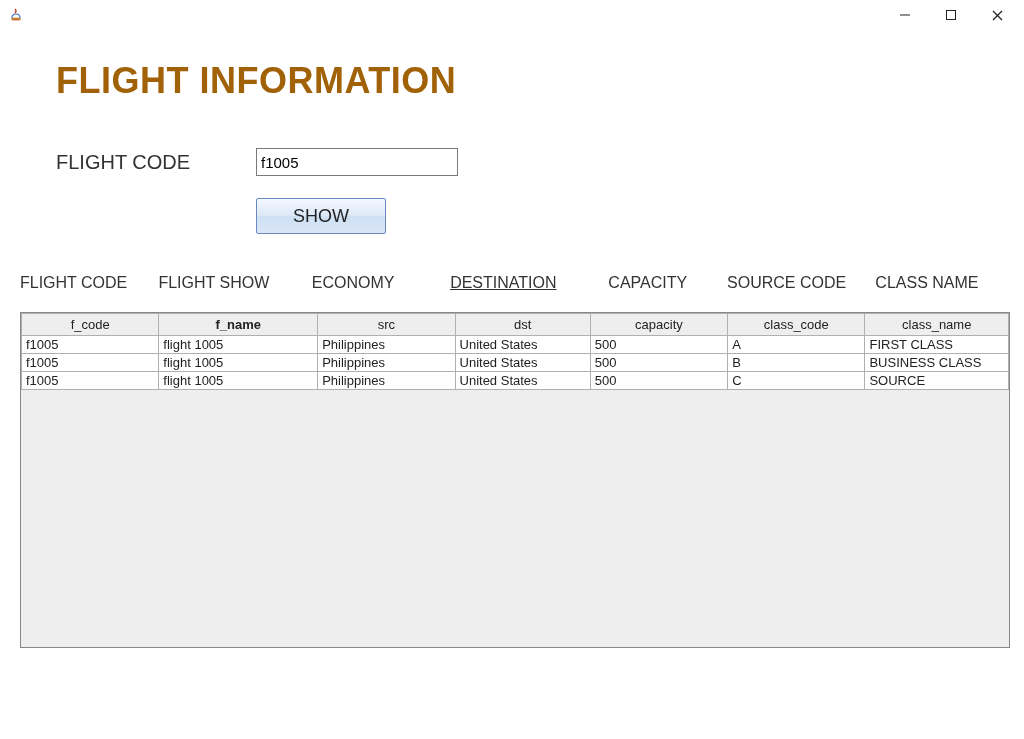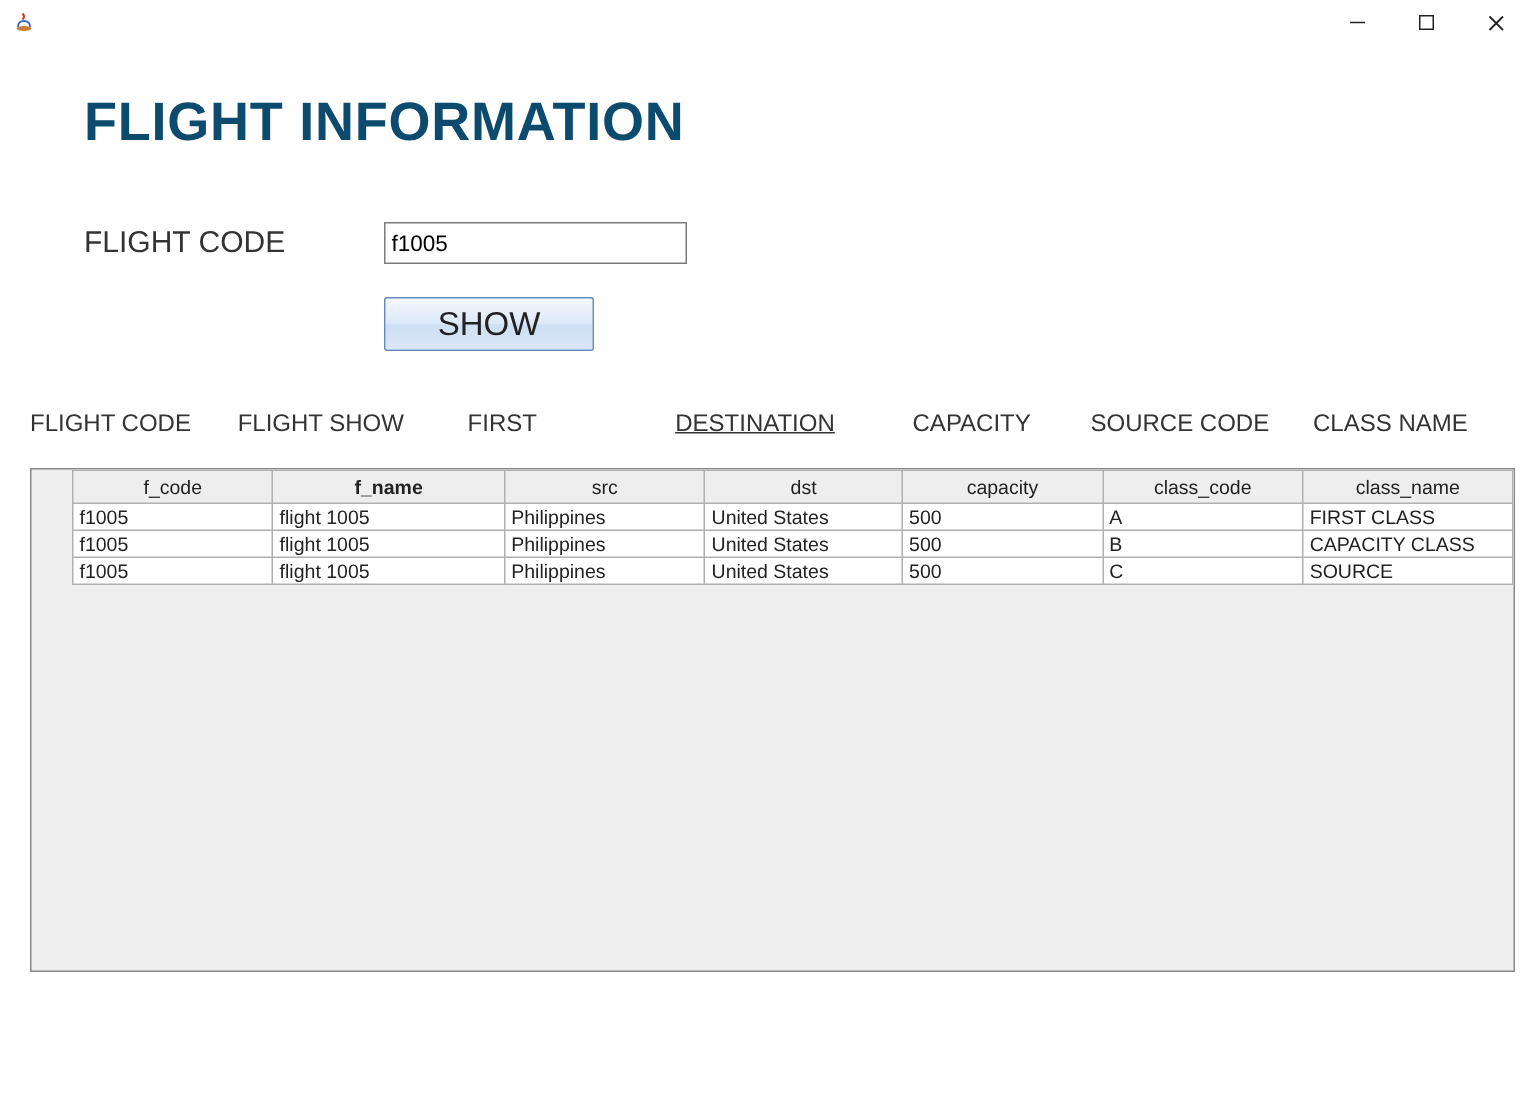--- a/index.html
+++ b/index.html
@@ -33,21 +33,21 @@
       border: none;
     }
     .winbtn svg { stroke: #222; }
     .content {
       padding: 24px 38px 0 38px;
     }
     .page-title {
       font-family: Tahoma, "Segoe UI", sans-serif;
       font-size: 36px;
       font-weight: 600;
-      color: #0c4a6e;
+      color: #a16207;
       letter-spacing: 0.5px;
       margin-top: 6px;
       margin-bottom: 46px;
       margin-left: 18px;
     }
     .form-row {
       display: flex;
       align-items: center;
       margin-left: 18px;
       margin-bottom: 22px;
@@ -62,26 +62,26 @@
       width: 202px;
       height: 28px;
       font-family: Tahoma, sans-serif;
       font-size: 15px;
       border: 1px solid #7a7a7a;
       padding: 2px 4px;
       outline: none;
     }
     .show-btn {
       margin-left: 218px;
-      width: 140px;
+      width: 130px;
       height: 36px;
       border: 1px solid #6a8abf;
       background: linear-gradient(to bottom, #f4f8ff 0%, #dde9f8 48%, #cfe0f4 52%, #d9e7f7 100%);
       font-family: Tahoma, sans-serif;
-      font-size: 22px;
+      font-size: 18px;
       color: #222;
       cursor: pointer;
       border-radius: 2px;
     }
     .col-labels {
       display: flex;
       width: 974px;
       margin-top: 40px;
       margin-left: -18px;
       font-family: Tahoma, "Segoe UI", sans-serif;
@@ -90,21 +90,20 @@
     }
     .col-labels span { display: block; }
     .table-wrap {
       width: 990px;
       height: 336px;
       margin-top: 20px;
       margin-left: -18px;
       border: 1px solid #888;
       background: #eeeeee;
       overflow: hidden;
-      padding-left: 27px;
     }
     table.data {
       width: 100%;
       border-collapse: collapse;
       font-family: Tahoma, Arial, sans-serif;
       font-size: 13px;
       background: #fff;
     }
     table.data th {
       background: #eeeeee;
@@ -161,21 +160,21 @@
   <div class="form-row">
     <span class="form-label">FLIGHT CODE</span>
     <input class="text-input" type="text" value="f1005" style="">
   </div>
 
   <button class="show-btn">SHOW</button>
 
   <div class="col-labels" id="col-labels">
       <span style="width: 140px;">FLIGHT CODE</span>
       <span style="width: 155px;">FLIGHT SHOW</span>
-      <span style="width: 140px;">FIRST</span>
+      <span style="width: 140px;">ECONOMY</span>
       <span style="width: 160px; text-decoration: underline;">DESTINATION</span>
       <span style="width: 120px;">CAPACITY</span>
       <span style="width: 150px;">SOURCE CODE</span>
       <span style="width: 120px;">CLASS NAME</span>
     </div>
 
   <div class="table-wrap">
     <table class="data">
       <thead>
           <tr id="thead-row">
@@ -198,21 +197,21 @@
             <td>A</td>
             <td>FIRST CLASS</td>
           </tr>
           <tr>
             <td>f1005</td>
             <td>flight 1005</td>
             <td>Philippines</td>
             <td>United States</td>
             <td>500</td>
             <td>B</td>
-            <td>CAPACITY CLASS</td>
+            <td>BUSINESS CLASS</td>
           </tr>
           <tr>
             <td>f1005</td>
             <td>flight 1005</td>
             <td>Philippines</td>
             <td>United States</td>
             <td>500</td>
             <td>C</td>
             <td>SOURCE</td>
           </tr>

